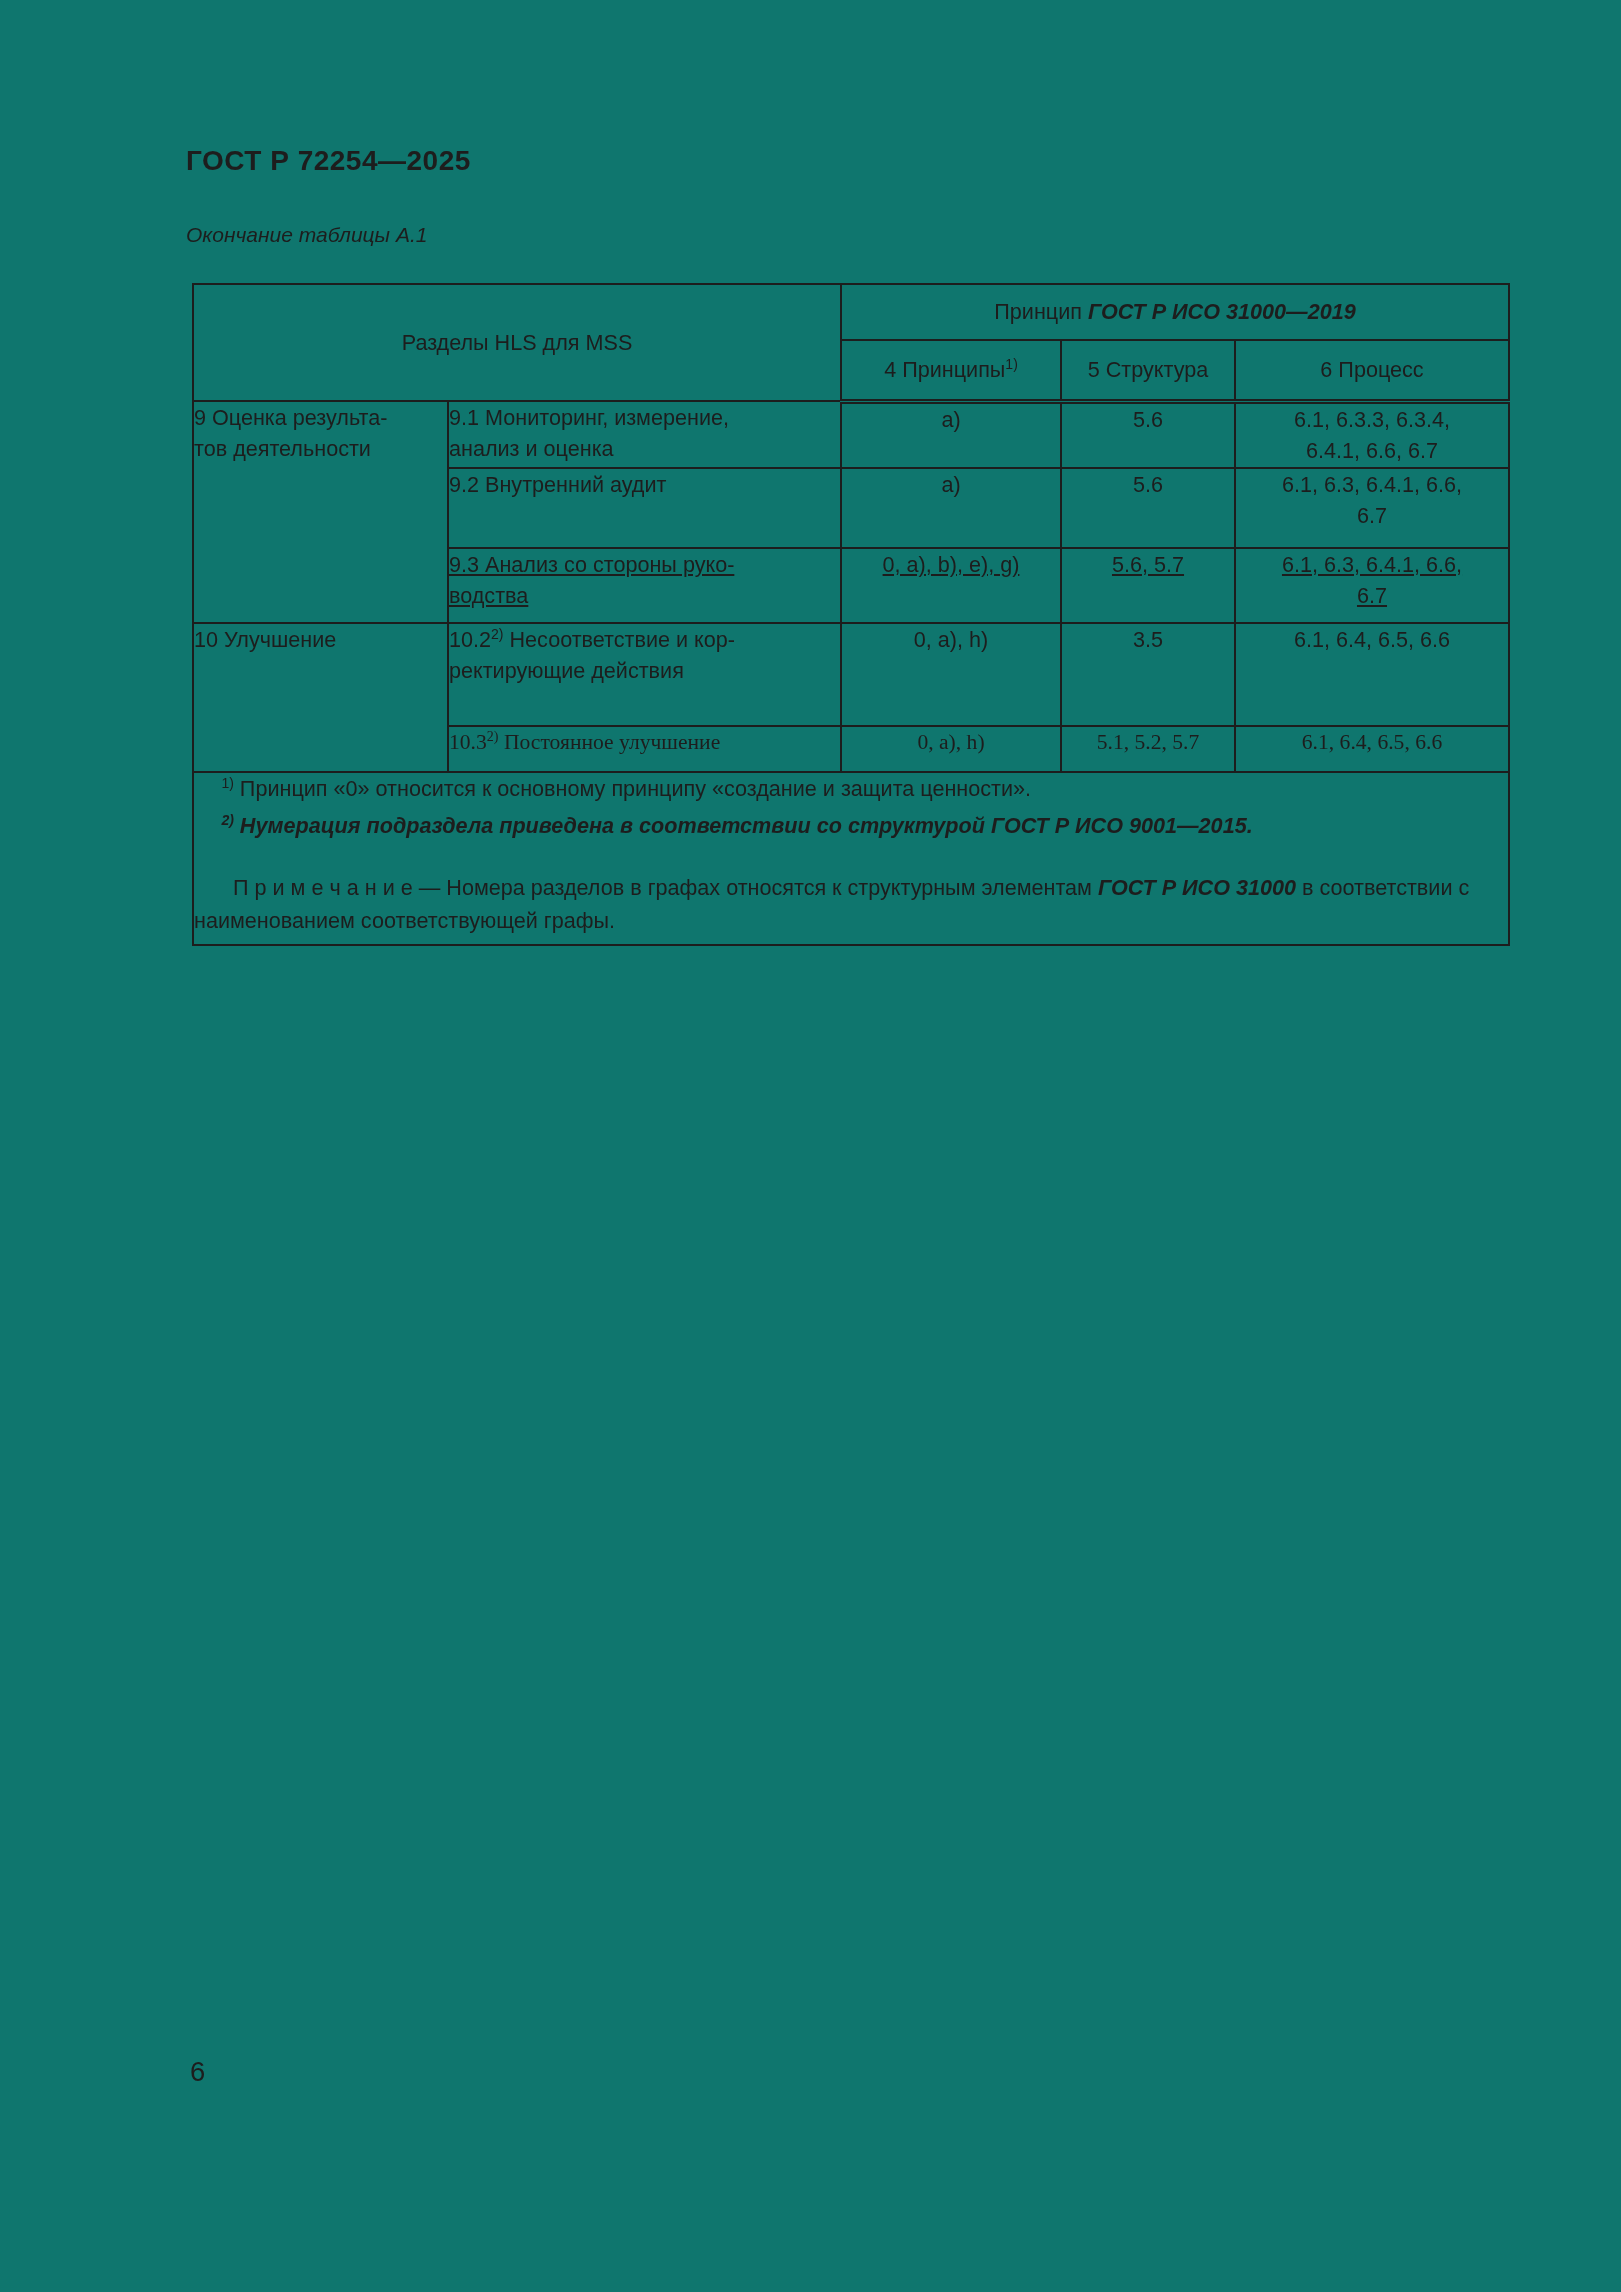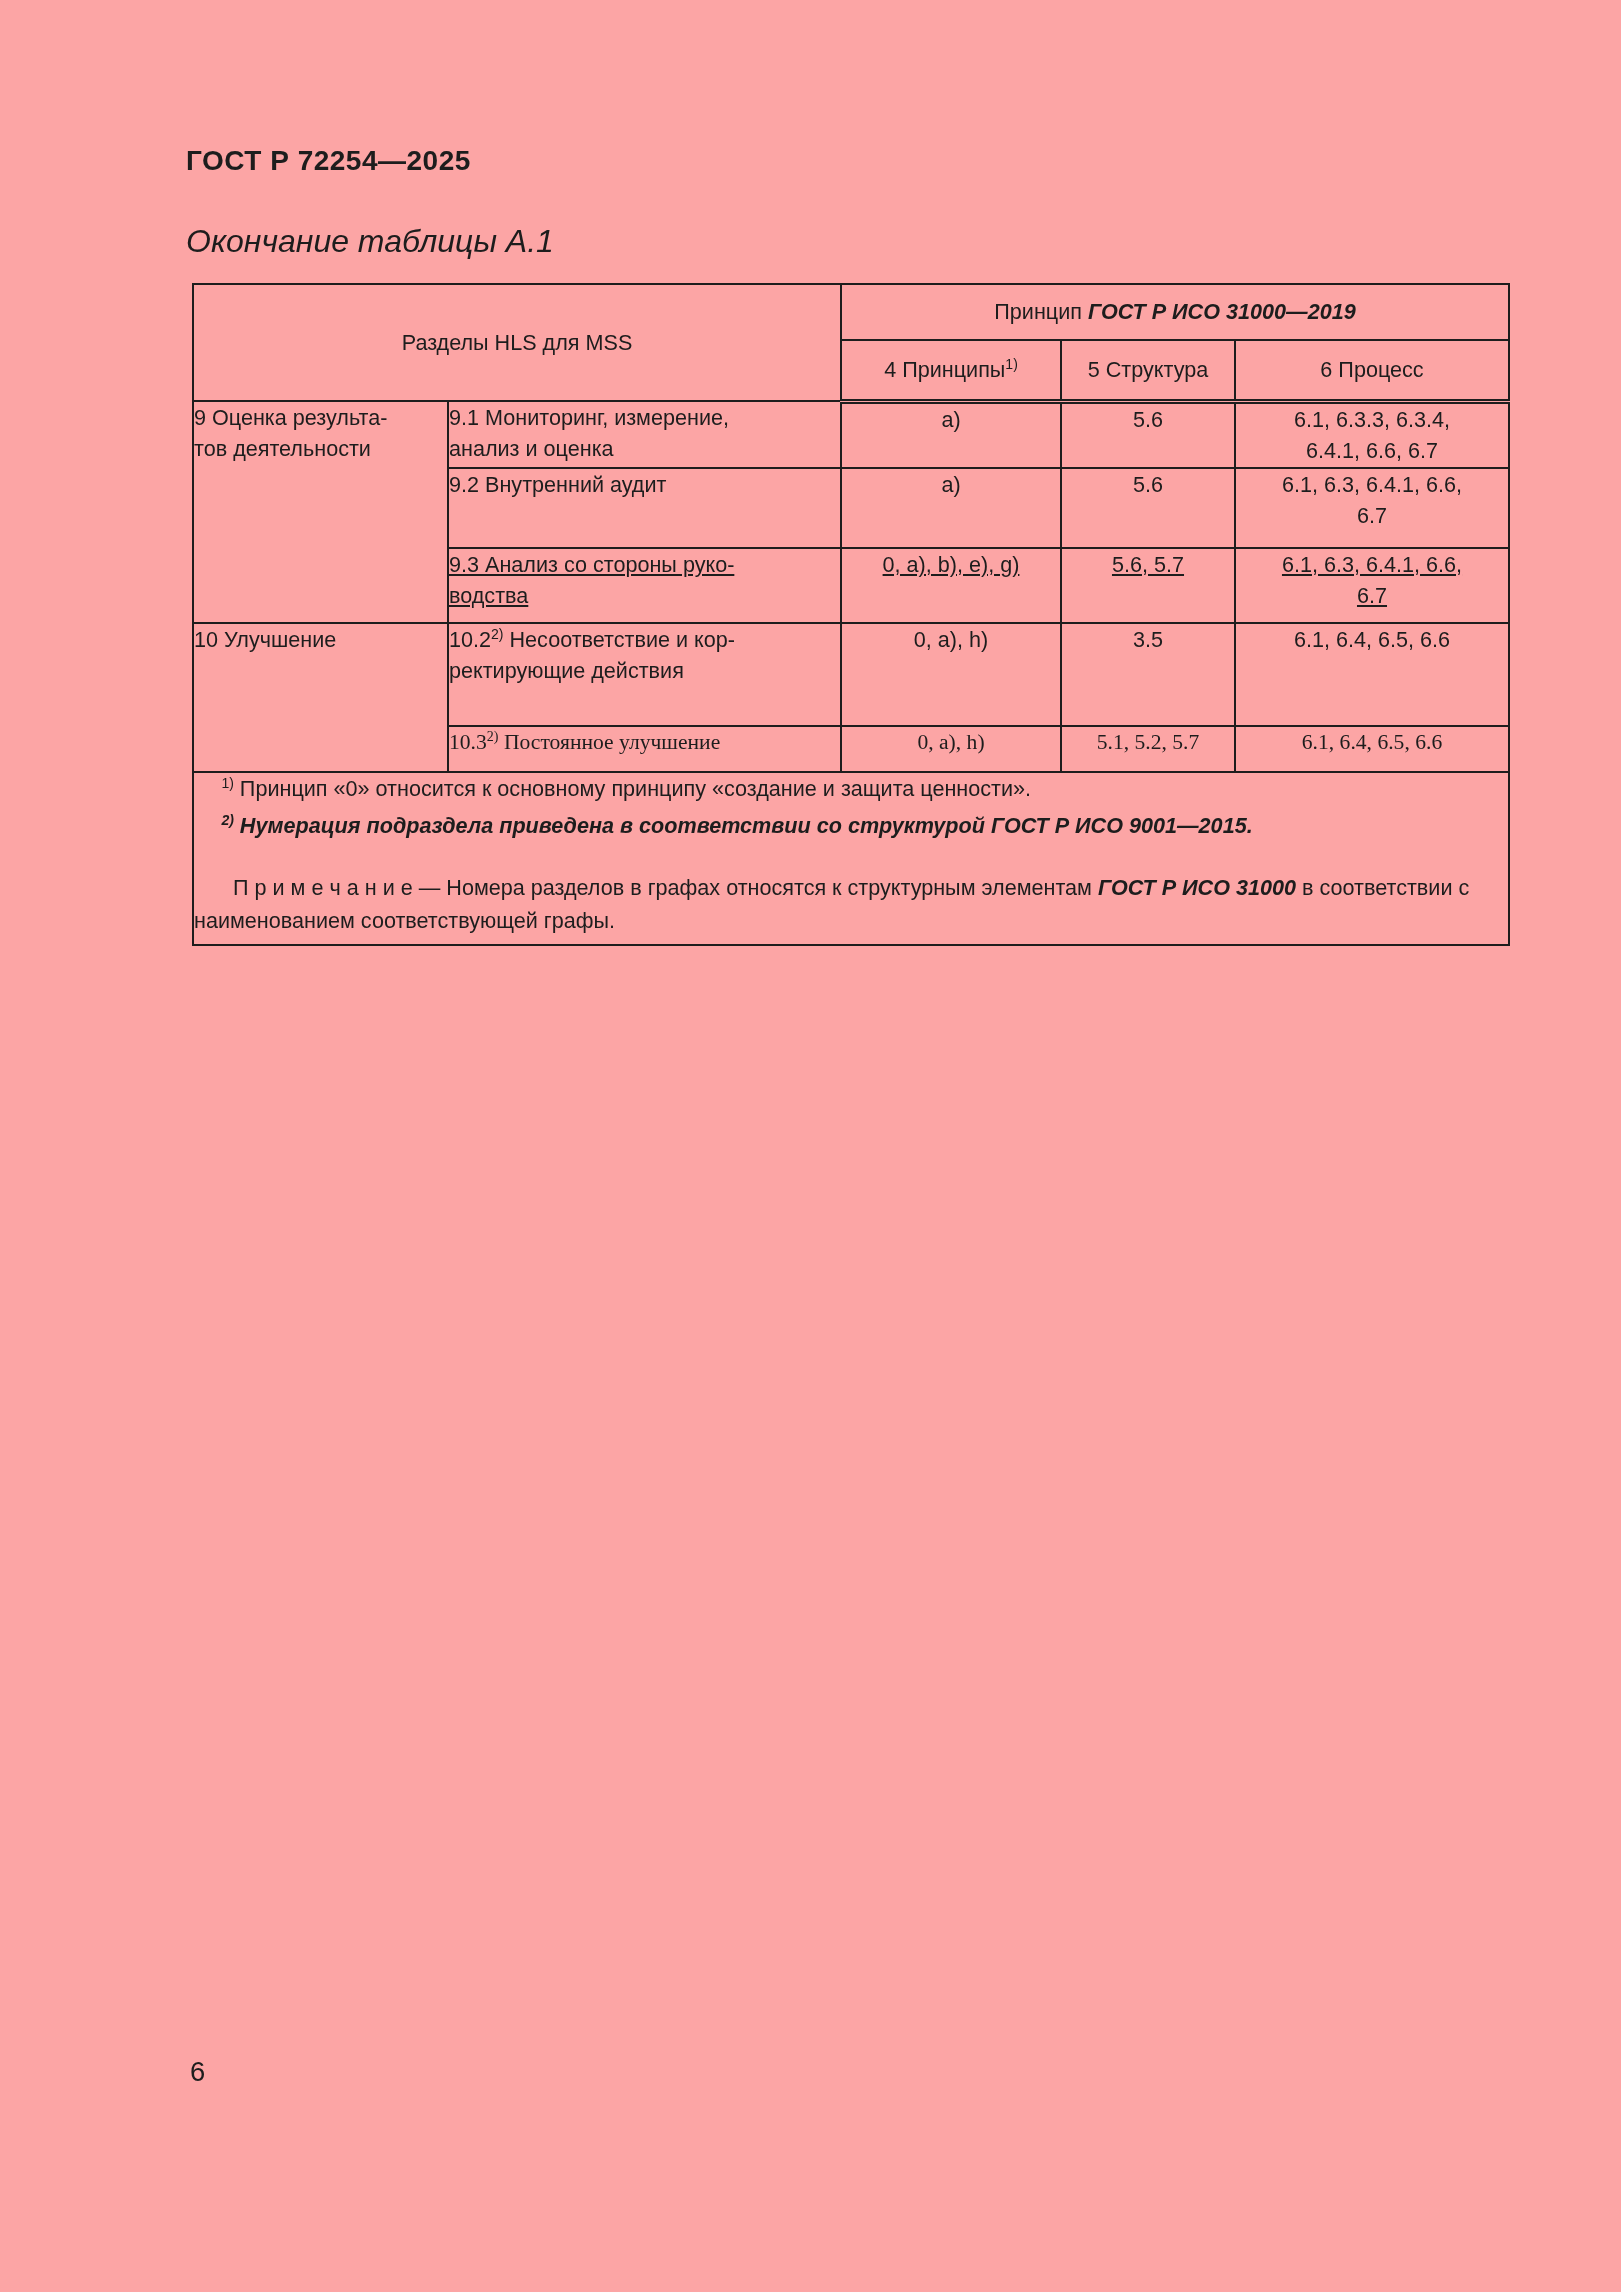--- a/index.html
+++ b/index.html
@@ -5,38 +5,38 @@
   html, body {
     margin: 0;
     padding: 0;
     background: #e8e8e8;
   }
   .page {
     position: relative;
     width: 1621px;
     height: 2293px;
     margin: 0 auto;
-    background: #fca5a5;
+    background: #0f766e;
     color: #1d1d1d;
     font-family: "Liberation Sans", "DejaVu Sans", sans-serif;
     overflow: hidden;
   }
   .doc-code {
     position: absolute;
     left: 186px;
     top: 145px;
     font-size: 28px;
     font-weight: bold;
     letter-spacing: 0.5px;
   }
   .caption {
     position: absolute;
     left: 186px;
     top: 223px;
-    font-size: 32px;
+    font-size: 21px;
     font-style: italic;
   }
   table.gost {
     position: absolute;
     left: 192px;
     top: 283px;
     width: 1316px;
     border-collapse: collapse;
     table-layout: fixed;
     border: 2.9px solid #1d1d1d;

